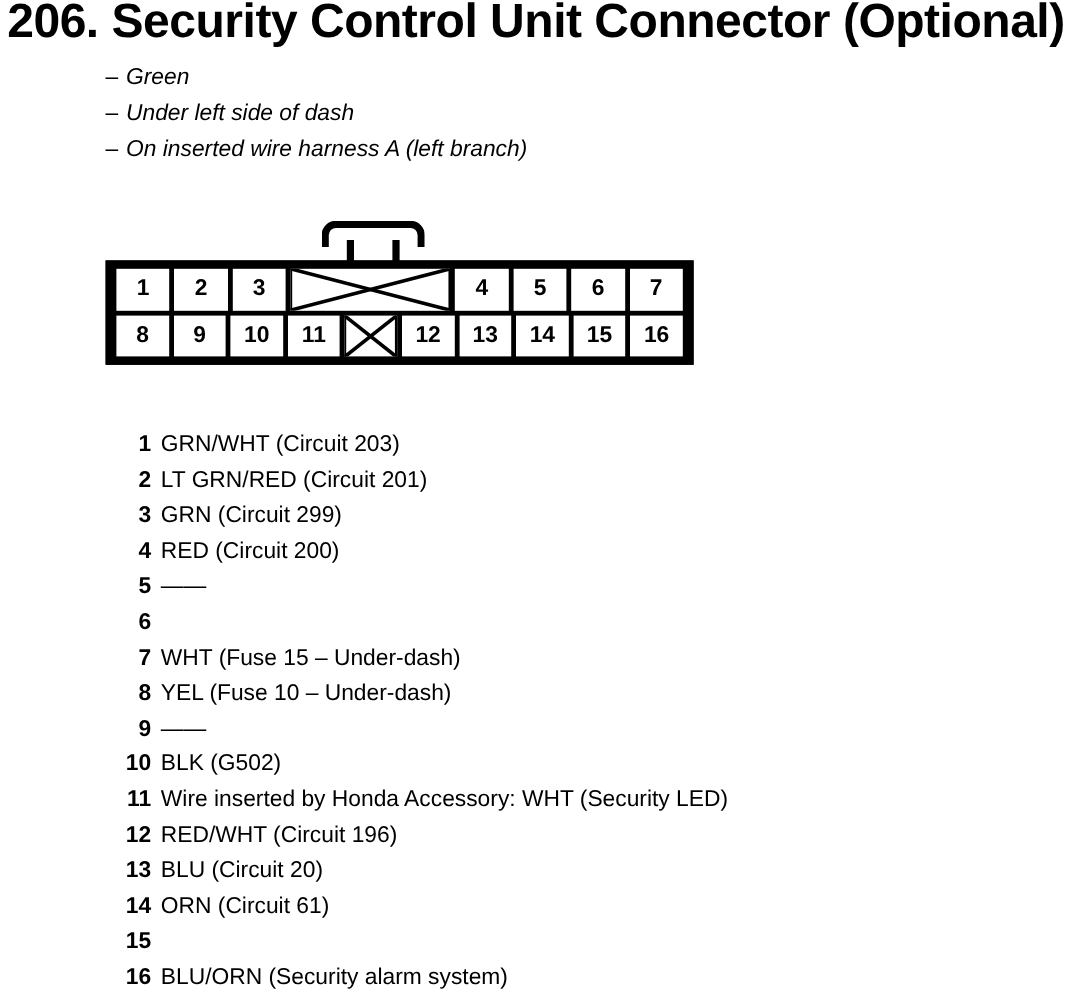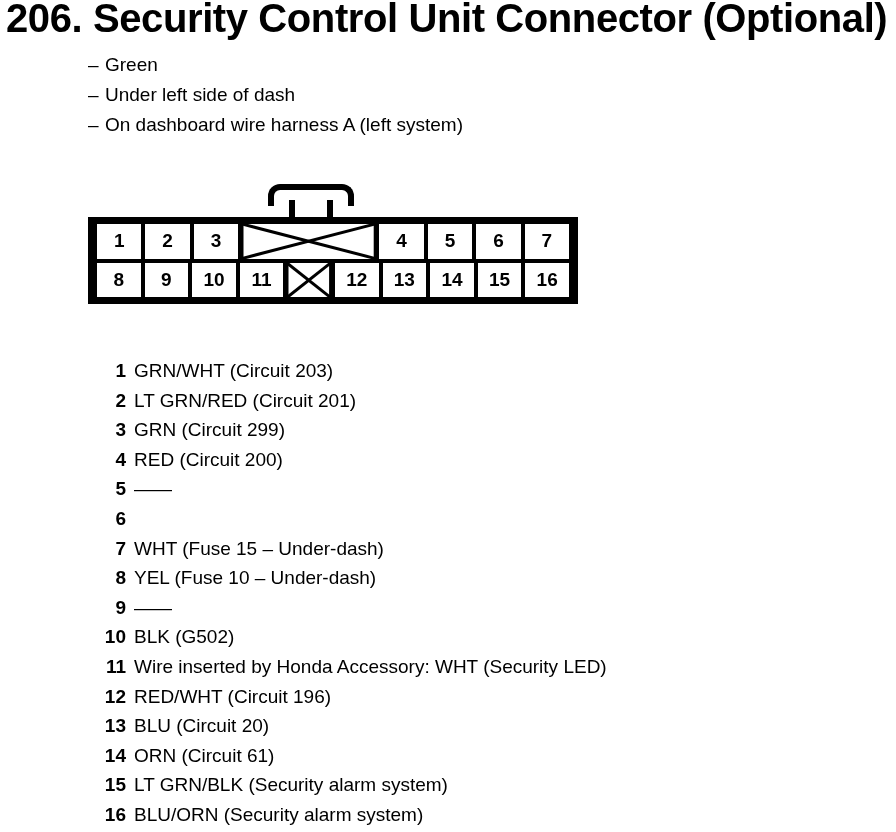--- a/index.html
+++ b/index.html
@@ -40,20 +40,21 @@
     display: flex;
     align-items: baseline;
     white-space: nowrap;
   }
   .bullet-dash {
     width: 17px;
     flex: 0 0 17px;
   }
   .bullet-text {
     white-space: nowrap;
+    font-style: italic;
   }
 
   
   .connector-wrap {
     position: absolute;
     left: 88px;
     top: 184px;
     width: 500px;
     height: 120px;
   }
@@ -166,21 +167,21 @@
   <div class="bullet-row">
     <span class="bullet-dash">–</span>
     <span class="bullet-text">Green</span>
   </div>
   <div class="bullet-row">
     <span class="bullet-dash">–</span>
     <span class="bullet-text">Under left side of dash</span>
   </div>
   <div class="bullet-row">
     <span class="bullet-dash">–</span>
-    <span class="bullet-text">On dashboard wire harness A (left system)</span>
+    <span class="bullet-text">On inserted wire harness A (left branch)</span>
   </div>
 </div>
 
 <div class="connector-wrap">
 
   <div class="latch">
     <div class="latch-cap"></div>
     <div class="latch-neck"></div>
   </div>
 
@@ -278,19 +279,18 @@
   <div class="pin-row">
     <span class="pin-num">13</span>
     <span class="pin-desc">BLU (Circuit 20)</span>
   </div>
   <div class="pin-row">
     <span class="pin-num">14</span>
     <span class="pin-desc">ORN (Circuit 61)</span>
   </div>
   <div class="pin-row">
     <span class="pin-num">15</span>
-    <span class="pin-desc">LT GRN/BLK (Security alarm system)</span>
   </div>
   <div class="pin-row">
     <span class="pin-num">16</span>
     <span class="pin-desc">BLU/ORN (Security alarm system)</span>
   </div>
 </div>
 
 </body></html>

